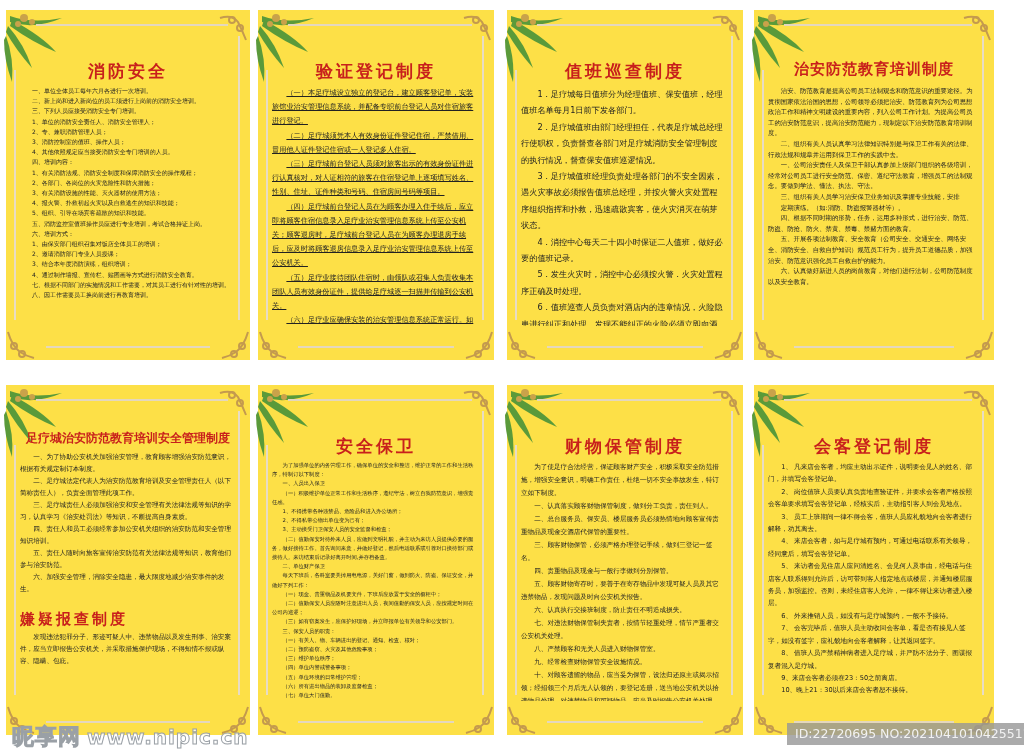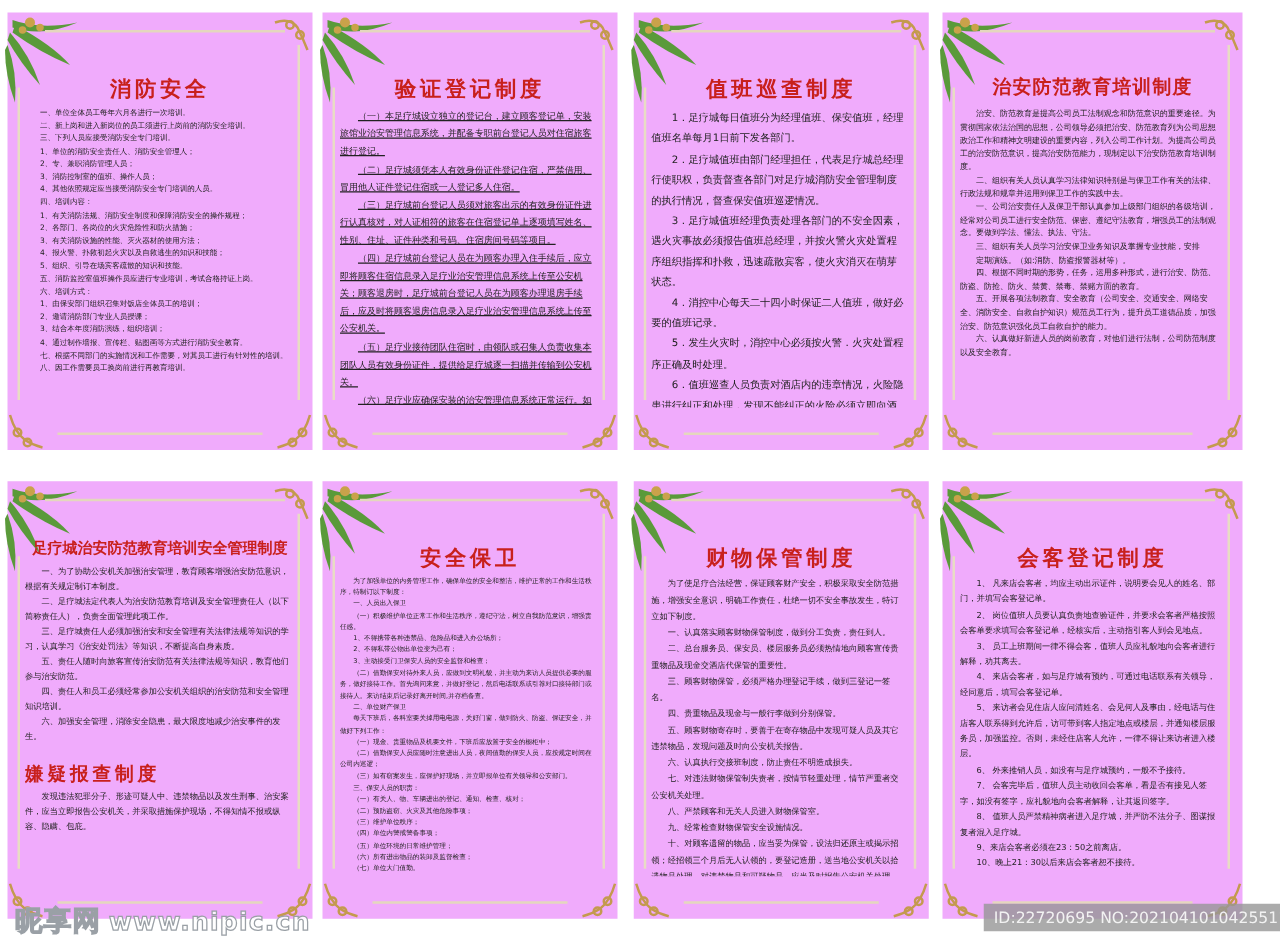--- a/index.html
+++ b/index.html
@@ -3,21 +3,21 @@
 <meta charset="utf-8">
 <style>
   * { box-sizing: border-box; margin: 0; padding: 0; }
   html, body { width: 1024px; height: 752px; overflow: hidden; background: #ffffff; }
   body { font-family: "DejaVu Sans", "Liberation Sans", sans-serif; position: relative; }
   .grid { position: absolute; left: 0; top: 0; width: 1024px; height: 752px; }
   .panel {
     position: absolute;
     width: 236px;
     height: 350px;
-    background: #f0abfc;
+    background: #fde047;
   }
   .frame-top { position: absolute; left: 30px; right: 22px; top: 14px; height: 2px; background: #e4d7bd; }
   .frame-bottom { position: absolute; left: 40px; right: 40px; bottom: 12px; height: 2px; background: #e4d7bd; }
   .frame-left { position: absolute; left: 8px; top: 60px; bottom: 40px; width: 2px; background: #e8dcc4; }
   .frame-right { position: absolute; right: 10px; top: 26px; bottom: 40px; width: 2px; background: #e8dcc4; }
   .corner { position: absolute; width: 30px; height: 30px; color: #c49a4e; }
   .corner svg { width: 100%; height: 100%; }
   .corner.tr { right: 2px; top: 2px; }
   .corner.bl { left: 0; bottom: 0; }
   .corner.br { right: 0; bottom: 0; }
@@ -323,22 +323,22 @@
             <path d="M28 2 Q24 16 16 22 Q10 26 2 28"></path>
             <circle cx="22" cy="16" r="3"></circle>
             <circle cx="14" cy="24" r="3"></circle>
           </g>
         </svg></div>
     <div class="title small" style="top:45px;">足疗城治安防范教育培训安全管理制度</div>
     <div class="body" style="top:66px;font-size:6.6px;line-height:12px;">
       <p>一、为了协助公安机关加强治安管理，教育顾客增强治安防范意识，根据有关规定制订本制度。</p>
       <p>二、足疗城法定代表人为治安防范教育培训及安全管理责任人（以下简称责任人），负责全面管理此项工作。</p>
       <p>三、足疗城责任人必须加强治安和安全管理有关法律法规等知识的学习，认真学习《治安处罚法》等知识，不断提高自身素质。</p>
+      <p>四、责任人和员工必须经常参加公安机关组织的治安防范和安全管理知识培训。</p>
       <p>五、责任人随时向旅客宣传治安防范有关法律法规等知识，教育他们参与治安防范。</p>
-      <p>四、责任人和员工必须经常参加公安机关组织的治安防范和安全管理知识培训。</p>
       <p>六、加强安全管理，消除安全隐患，最大限度地减少治安事件的发生。</p>
       <div class="sub-title">嫌疑报查制度</div>
       <p>发现违法犯罪分子、形迹可疑人中、违禁物品以及发生刑事、治安案件，应当立即报告公安机关，并采取措施保护现场，不得知情不报或纵容、隐瞒、包庇。</p>
     </div>
   </div>
 
   <div class="panel" style="left:258px;top:385px;">
     <div class="bamboo"><svg viewBox="0 0 70 80">
           <g fill="#5a9a3a">
             <path d="M8 10 Q30 18 60 12 Q32 24 8 16Z"></path>

